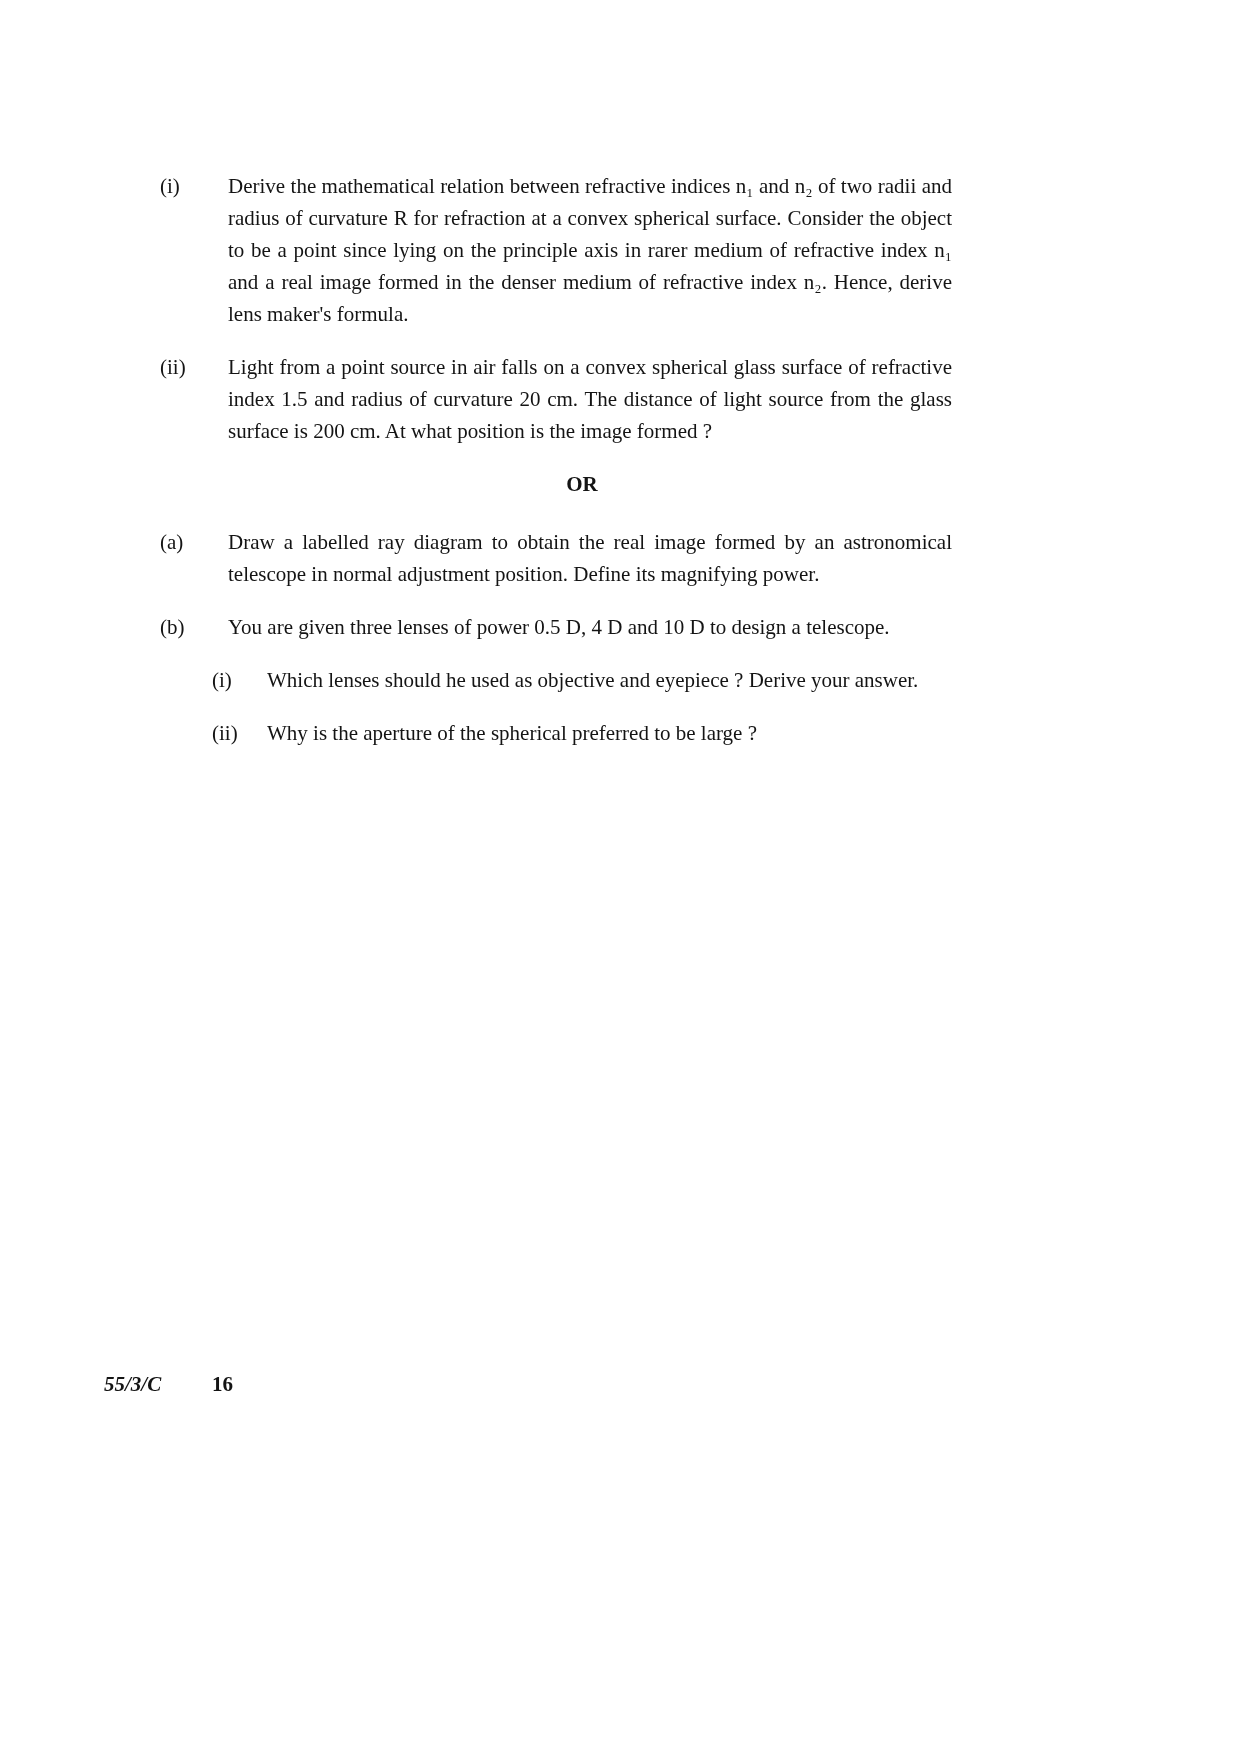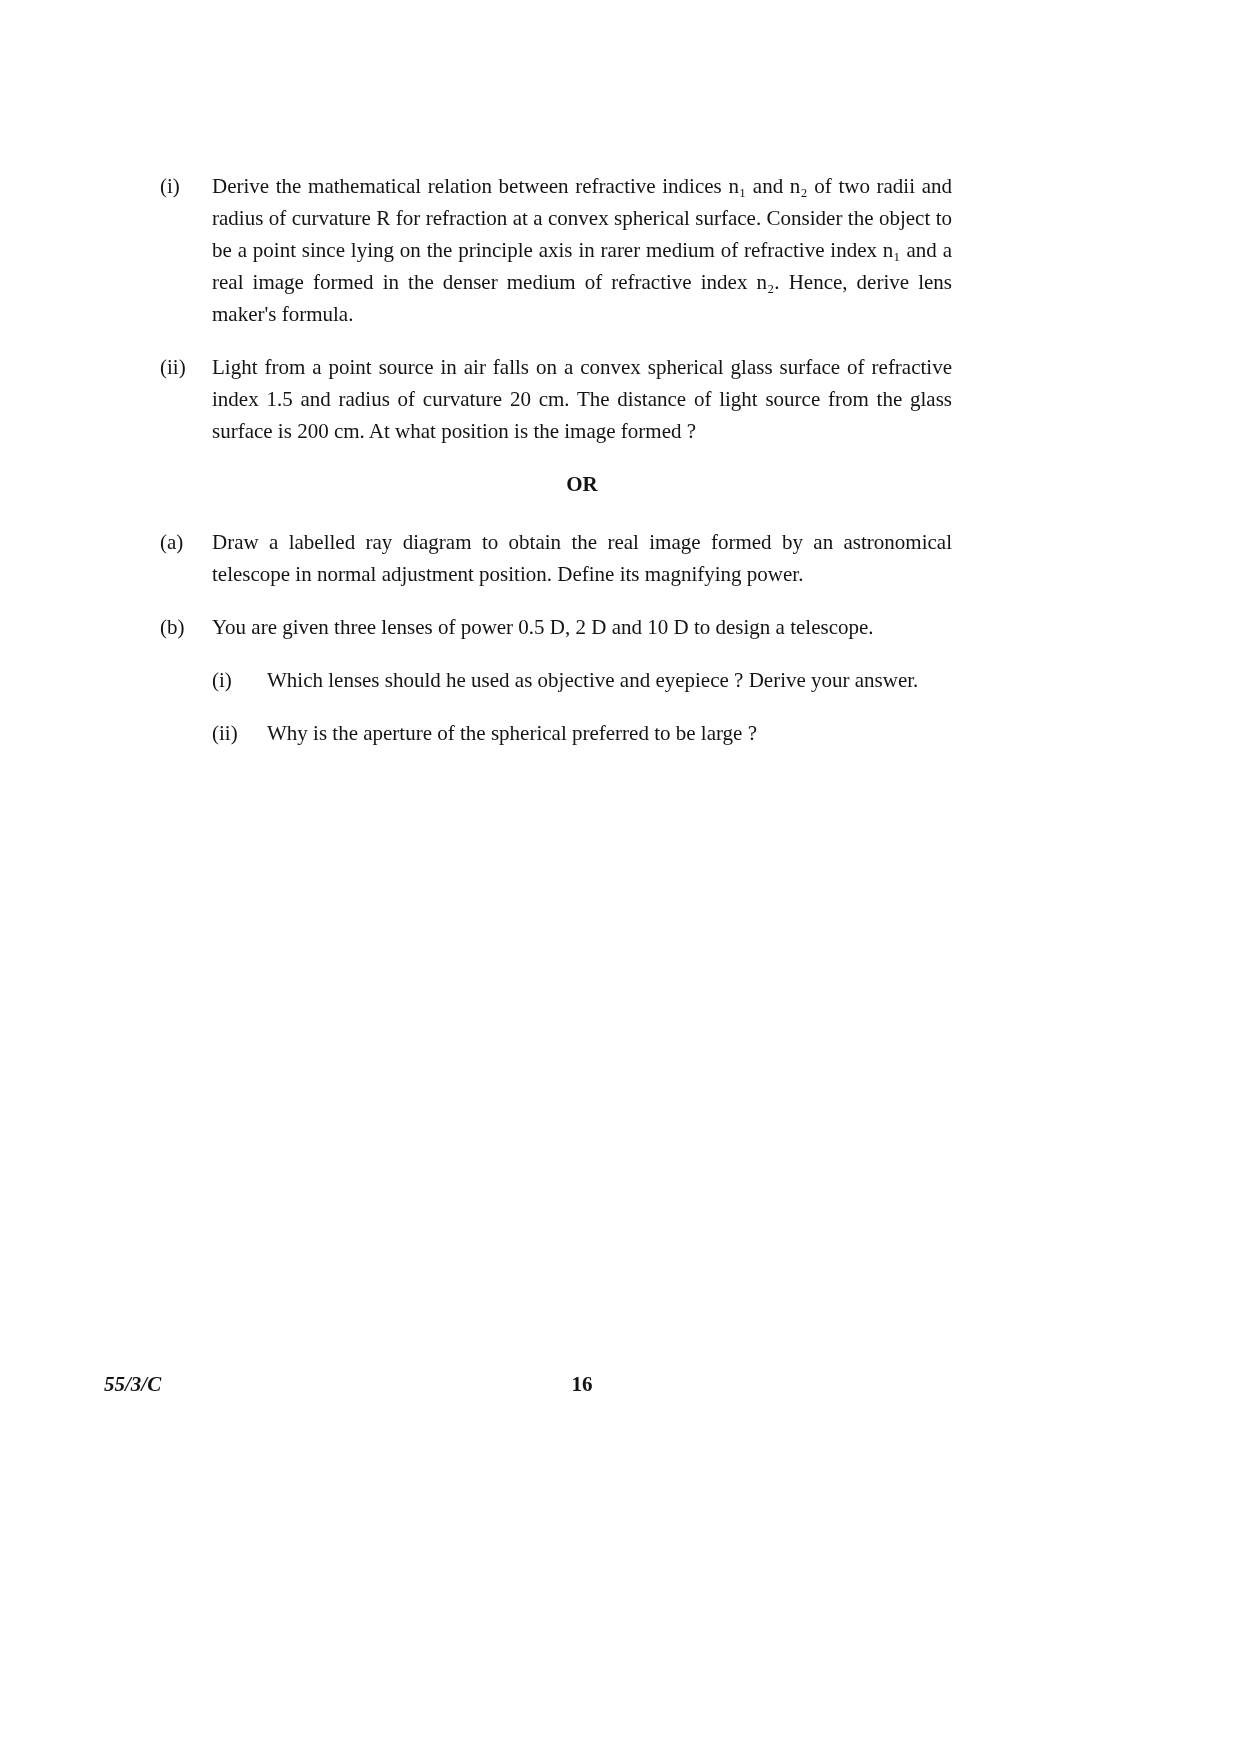--- a/index.html
+++ b/index.html
@@ -28,20 +28,21 @@
     display: flex;
     margin-bottom: 21px;
   }
   .q-label {
     flex: none;
     width: 52px;
   }
   .q-text {
     flex: 1;
     text-align: justify;
+    margin-left: 16px;
   }
   .or-heading {
     text-align: center;
     font-weight: bold;
     margin: 8px 0 26px 52px;
   }
   .sub-block {
     margin-left: 52px;
   }
   .sub-row {
@@ -62,21 +63,21 @@
     top: 1368px;
     font-weight: bold;
     font-size: 21px;
     font-style: italic;
   }
   .footer-page {
     position: absolute;
     left: 212px;
     top: 1368px;
     width: 740px;
-    text-align: center;
+    text-align: left;
     font-weight: bold;
     font-size: 21px;
   }
 </style>
 </head>
 <body>
 
 <div class="page">
   <div class="content">
 
@@ -92,21 +93,21 @@
 
     <div class="or-heading">OR</div>
 
     <div class="q-row">
       <div class="q-label">(a)</div>
       <div class="q-text">Draw a labelled ray diagram to obtain the real image formed by an astronomical telescope in normal adjustment position.  Define its magnifying power.</div>
     </div>
 
     <div class="q-row">
       <div class="q-label">(b)</div>
-      <div class="q-text">You are given three lenses of power 0.5 D, 2 D and 10 D to design a telescope.</div>
+      <div class="q-text">You are given three lenses of power 0.5 D, 4 D and 10 D to design a telescope.</div>
     </div>
 
     <div class="sub-block">
       <div class="sub-row">
         <div class="sub-label">(i)</div>
         <div class="sub-text">Which lenses should he used as objective and eyepiece ?  Derive your answer.</div>
       </div>
       <div class="sub-row">
         <div class="sub-label">(ii)</div>
         <div class="sub-text">Why is the aperture of the spherical preferred to be large ?</div>

